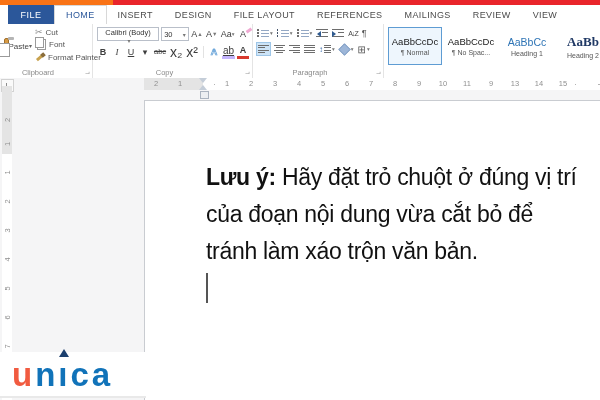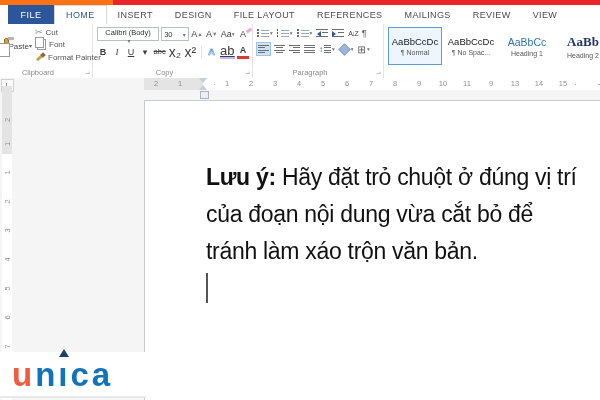--- a/index.html
+++ b/index.html
@@ -47,21 +47,21 @@
   .combo .ca{font-size:6px;color:#777;margin-left:2px;}
   .fbtn{min-width:10px;height:12px;display:flex;align-items:center;justify-content:center;
         font-size:9px;color:#3d3d3d;padding:0 1px;}
   .fbtn .mini{font-size:5.5px;color:#777;}
   .bold-b{font-weight:bold;}
   .ital-i{font-style:italic;font-family:"Liberation Serif",serif;}
   .und-u{text-decoration:underline;}
   .strike{text-decoration:line-through;font-size:7.5px;}
   .supsub{font-size:14px;}
   .fx-a{font-weight:bold;color:#fff;-webkit-text-stroke:.7px #5b9bd5;text-shadow:0 0 1px #9cc3e5;}
-  .hl-ab{font-size:13px;border-bottom:3px solid #c4b5fd;line-height:9px;text-decoration:underline;}
+  .hl-ab{font-size:10px;border-bottom:3px solid #c4b5fd;line-height:9px;text-decoration:underline;}
   .fc-a{font-weight:bold;border-bottom:3px solid #d83a2e;line-height:9px;}
   .clear-a{position:relative;font-size:9px;}
   .clear-a:after{content:"";position:absolute;right:-3px;top:1px;width:6px;height:3px;background:#efa9d2;transform:rotate(-35deg);}
   .vsep{width:1px;height:12px;background:#e2e2e2;margin:0 2px;}
 
   
   .g-para{width:131px;padding:3px 2px 12px 3px;box-sizing:border-box;}
   .pbtn{height:12px;display:flex;align-items:center;justify-content:center;padding:0 1px;gap:1px;}
   .pbtn.sel{background:#cde4f7;border:1px solid #9fc6e7;}
   .ic-lines{width:12px;height:9px;background-repeat:no-repeat;background-image:

